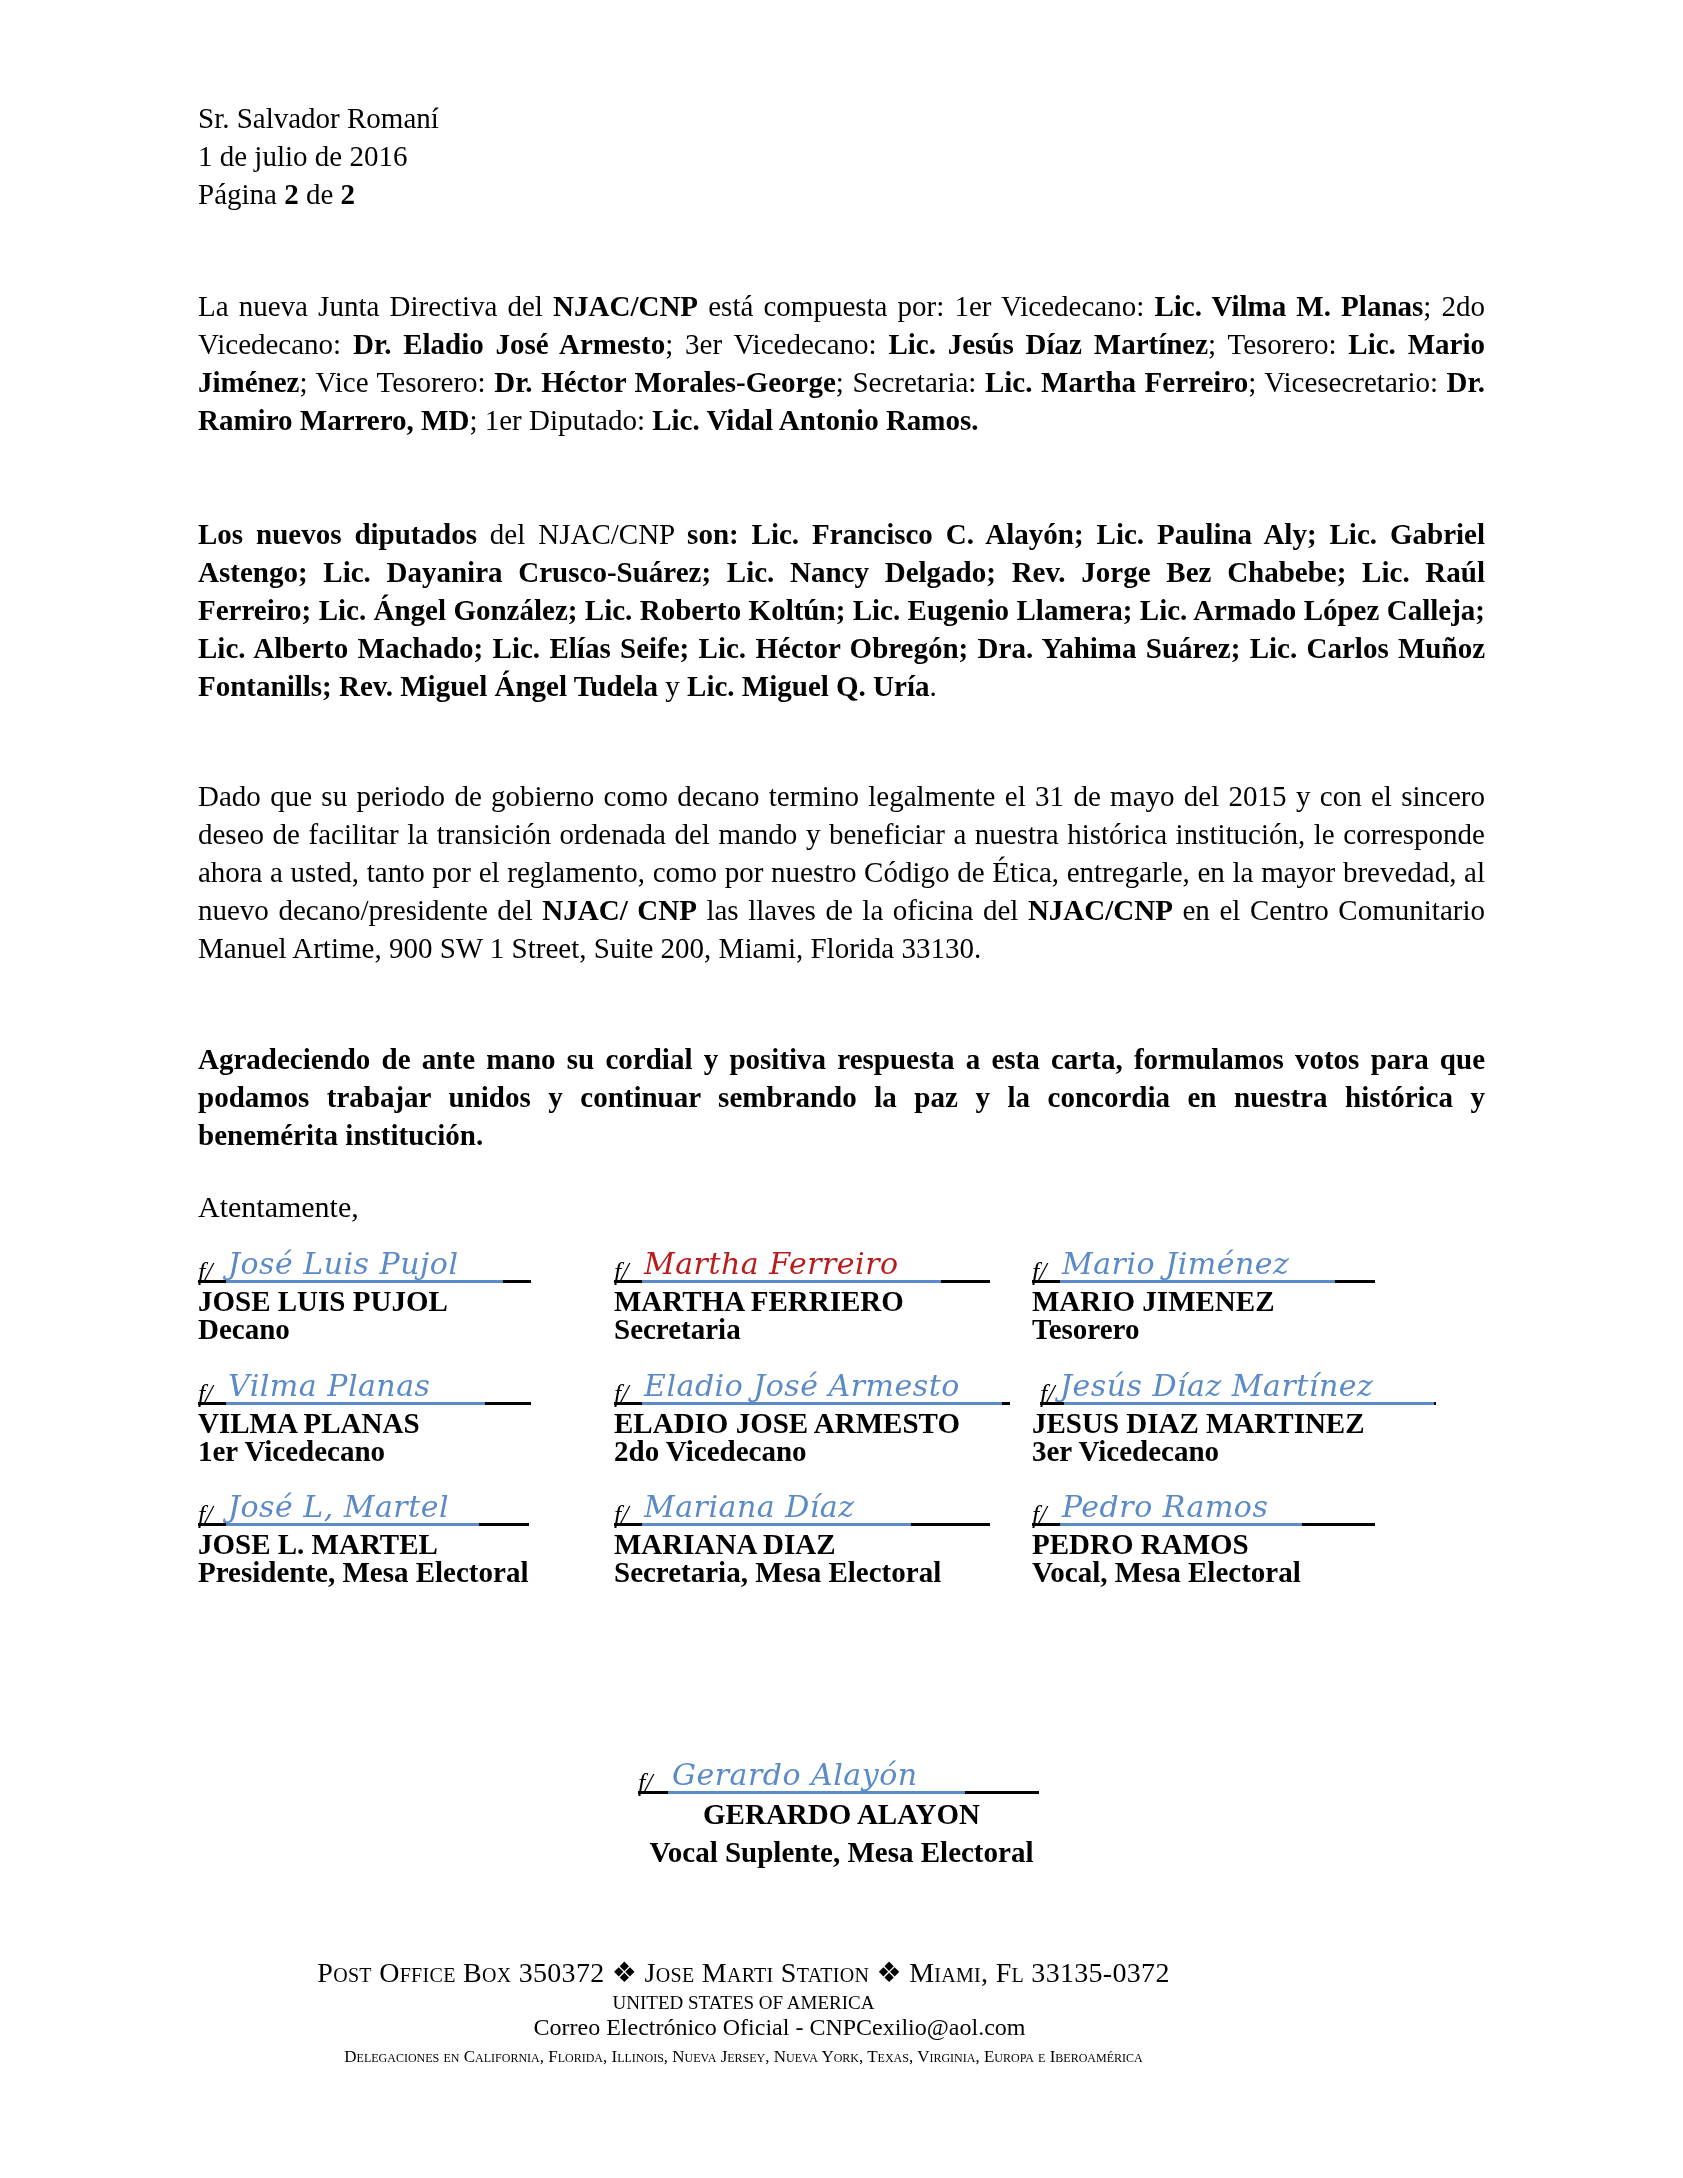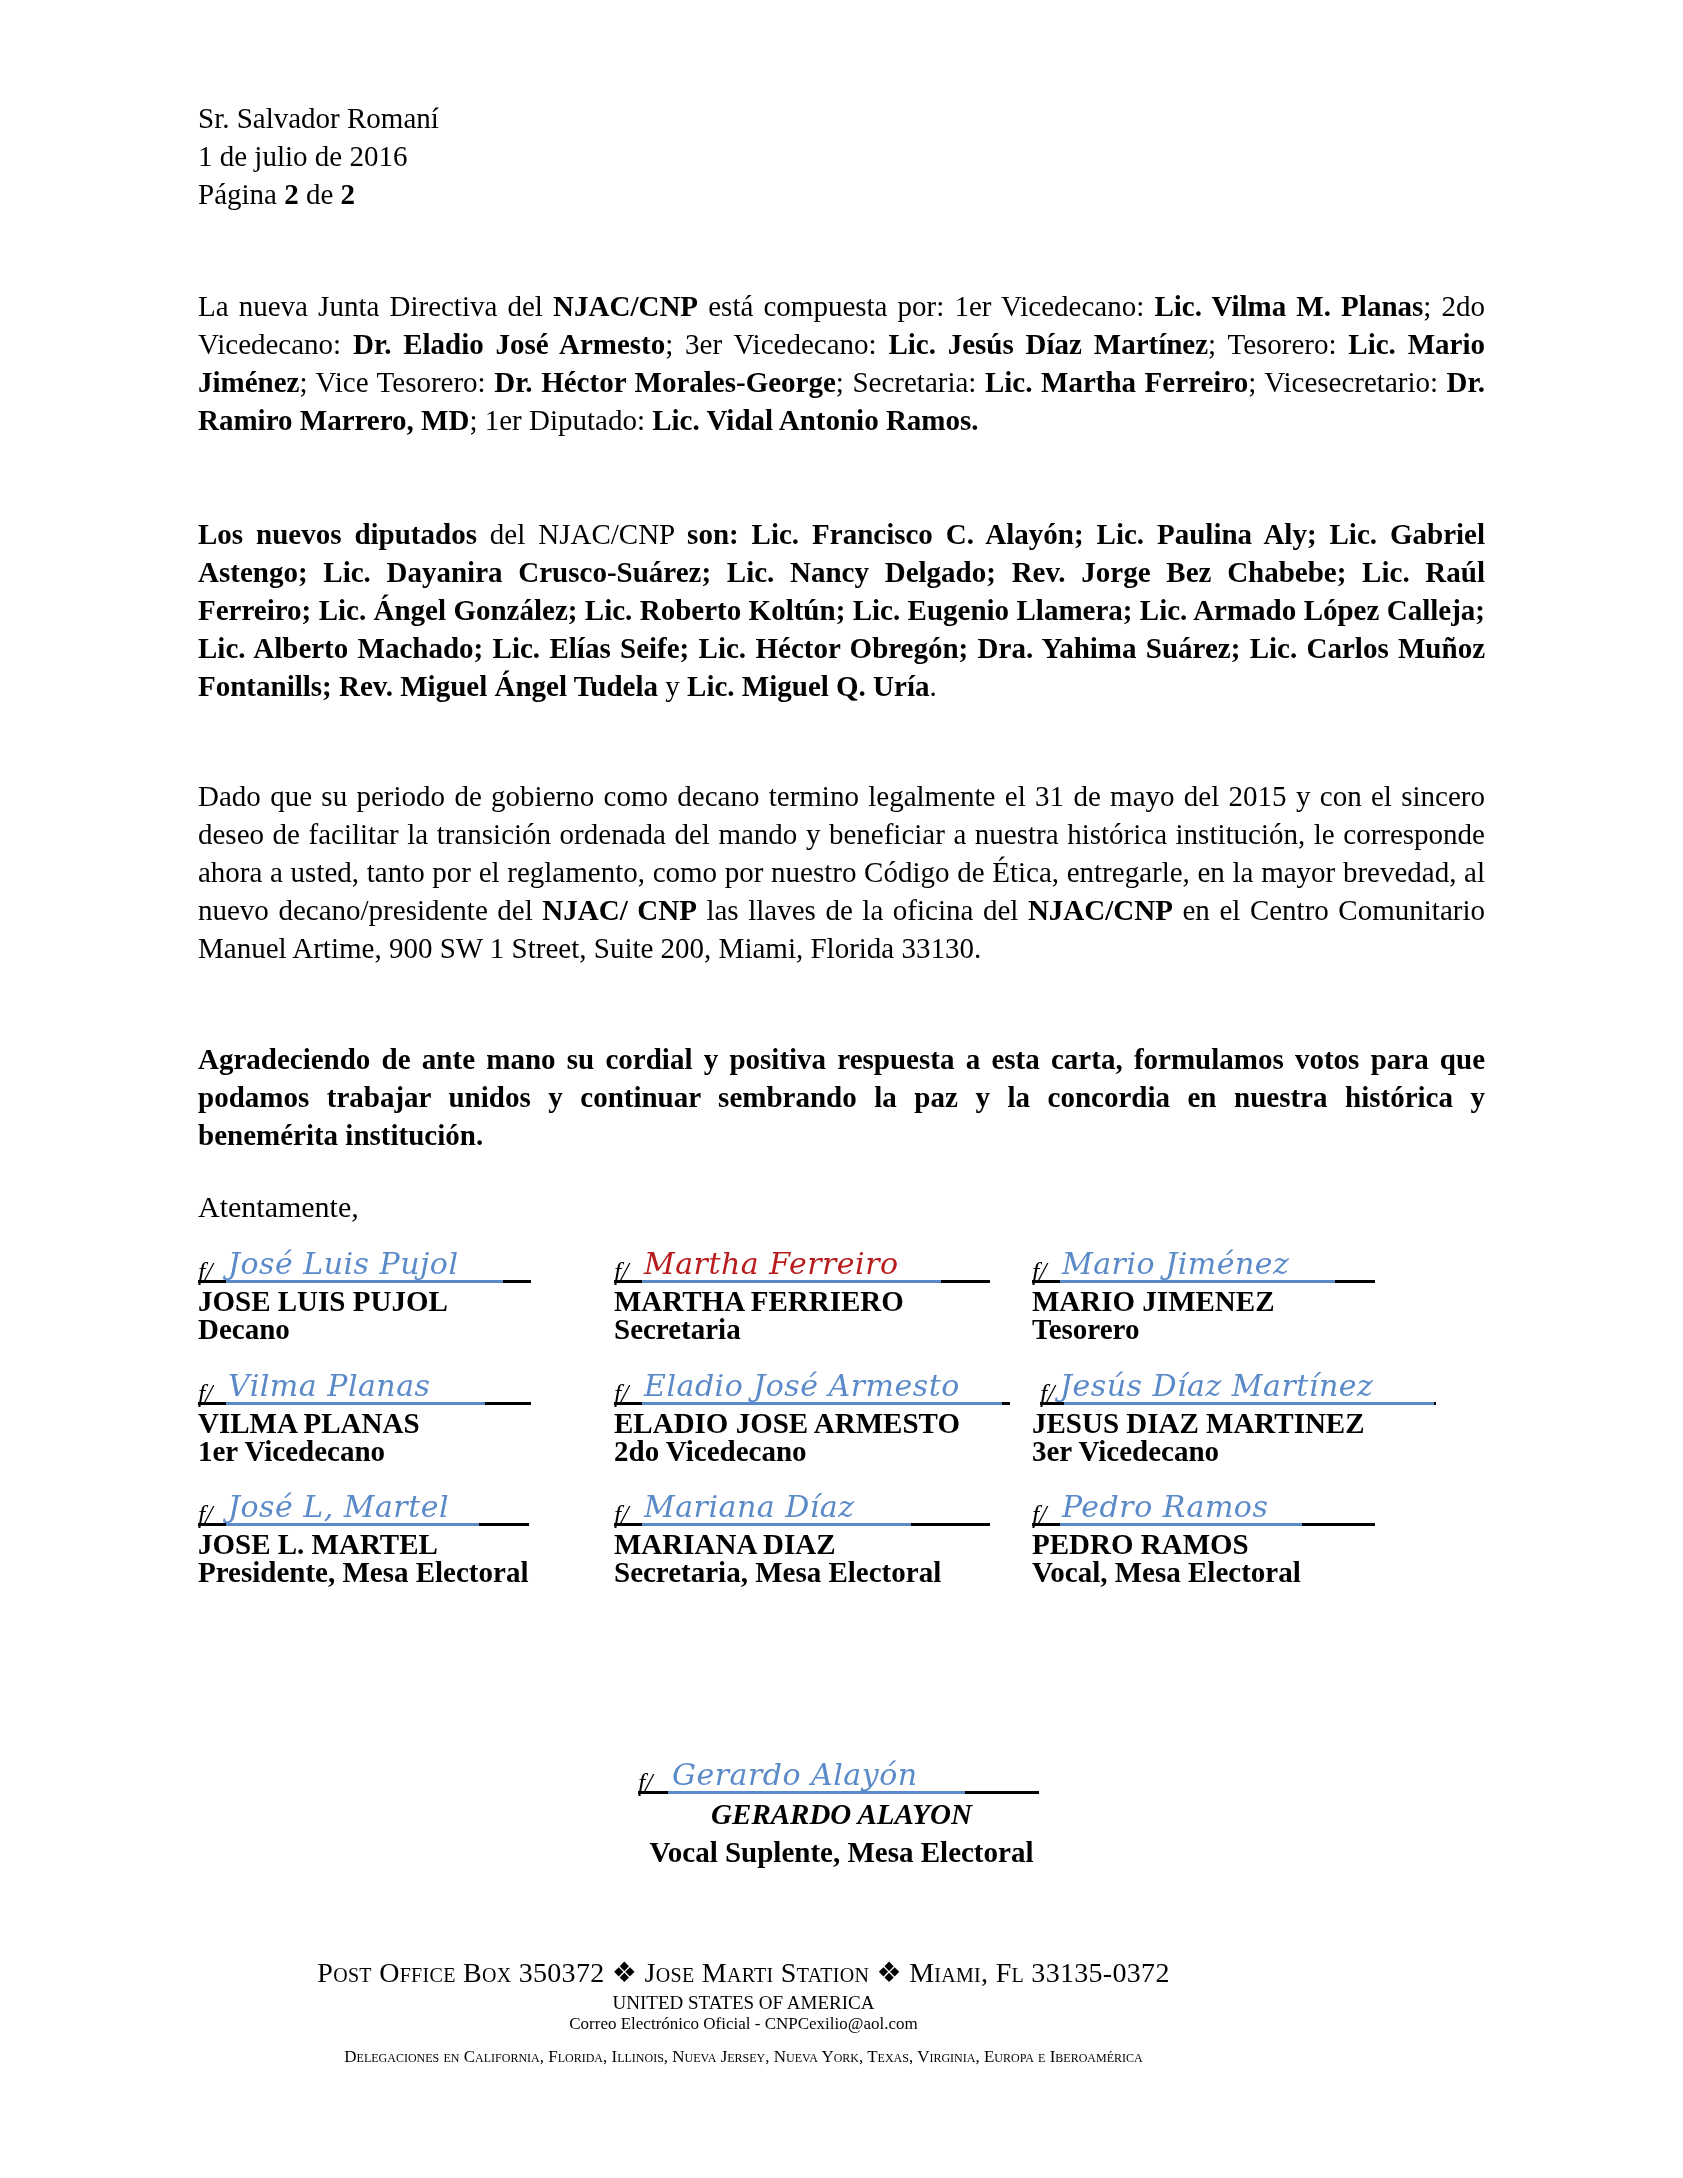--- a/index.html
+++ b/index.html
@@ -25,21 +25,21 @@
   .sig-script { position: absolute; bottom: 2px; color: #5b8ac8; font-style: italic;
                 font-family: "DejaVu Serif", serif; font-size: 30px; line-height: 34px;
                 white-space: nowrap; letter-spacing: 0.5px; }
   .sig-name { font-weight: bold; margin-top: 4px; white-space: nowrap; }
   .sig-role { font-weight: bold; white-space: nowrap; }
   .sig.center { text-align: center; }
 
   .footer { left: 0; width: 1487px; text-align: center; }
   .f1 { top: 1956px; font-size: 28px; font-variant: small-caps; letter-spacing: 0.3px; }
   .f2 { top: 1992px; font-size: 19px; }
-  .f3 { top: 2014px; font-size: 17px; }
+  .f3 { top: 2014px; font-size: 24px; margin-left: 36px; }
   .f4 { top: 2047px; font-size: 17px; font-variant: small-caps; }
 </style>
 </head>
 <body>
 
 <div class="abs header">
   <div>Sr. Salvador Romaní</div>
   <div>1 de julio de 2016</div>
   <div><span>Página </span><b>2</b><span> de </span><b>2</b></div>
 </div>
@@ -150,21 +150,21 @@
   <div class="sig-role">Vocal, Mesa Electoral</div>
 </div>
 
 <div class="sig center" style="left:614px; top:1754px; width:455px;">
   <div class="sigline" style="margin-left:24px; width:401px;">
     <span class="sig-prefix" style="text-align:left;">f/</span>
     <span class="sig-black" style="width:401px;"></span>
     <span class="sig-blue" style="left: 30px; width: 297px; background: rgb(91, 138, 200);"></span>
     <span class="sig-script" style="left: 34px; color: rgb(91, 138, 200);">Gerardo Alayón</span>
   </div>
-  <div class="sig-name" style="margin-top:6px;font-style:italic;">GERARDO ALAYON</div>
+  <div class="sig-name" style="margin-top:6px;">GERARDO ALAYON</div>
   <div class="sig-role" style="margin-top:10px;">Vocal Suplente, Mesa Electoral</div>
 </div>
 
 <div class="abs footer f1">Post Office Box 350372 ❖ Jose Marti Station ❖ Miami, Fl 33135-0372</div>
 <div class="abs footer f2">UNITED STATES OF AMERICA</div>
 <div class="abs footer f3">Correo Electrónico Oficial - CNPCexilio@aol.com</div>
 <div class="abs footer f4">Delegaciones en California, Florida, Illinois, Nueva Jersey, Nueva York, Texas, Virginia, Europa e Iberoamérica</div>
 
 
 </body></html>

